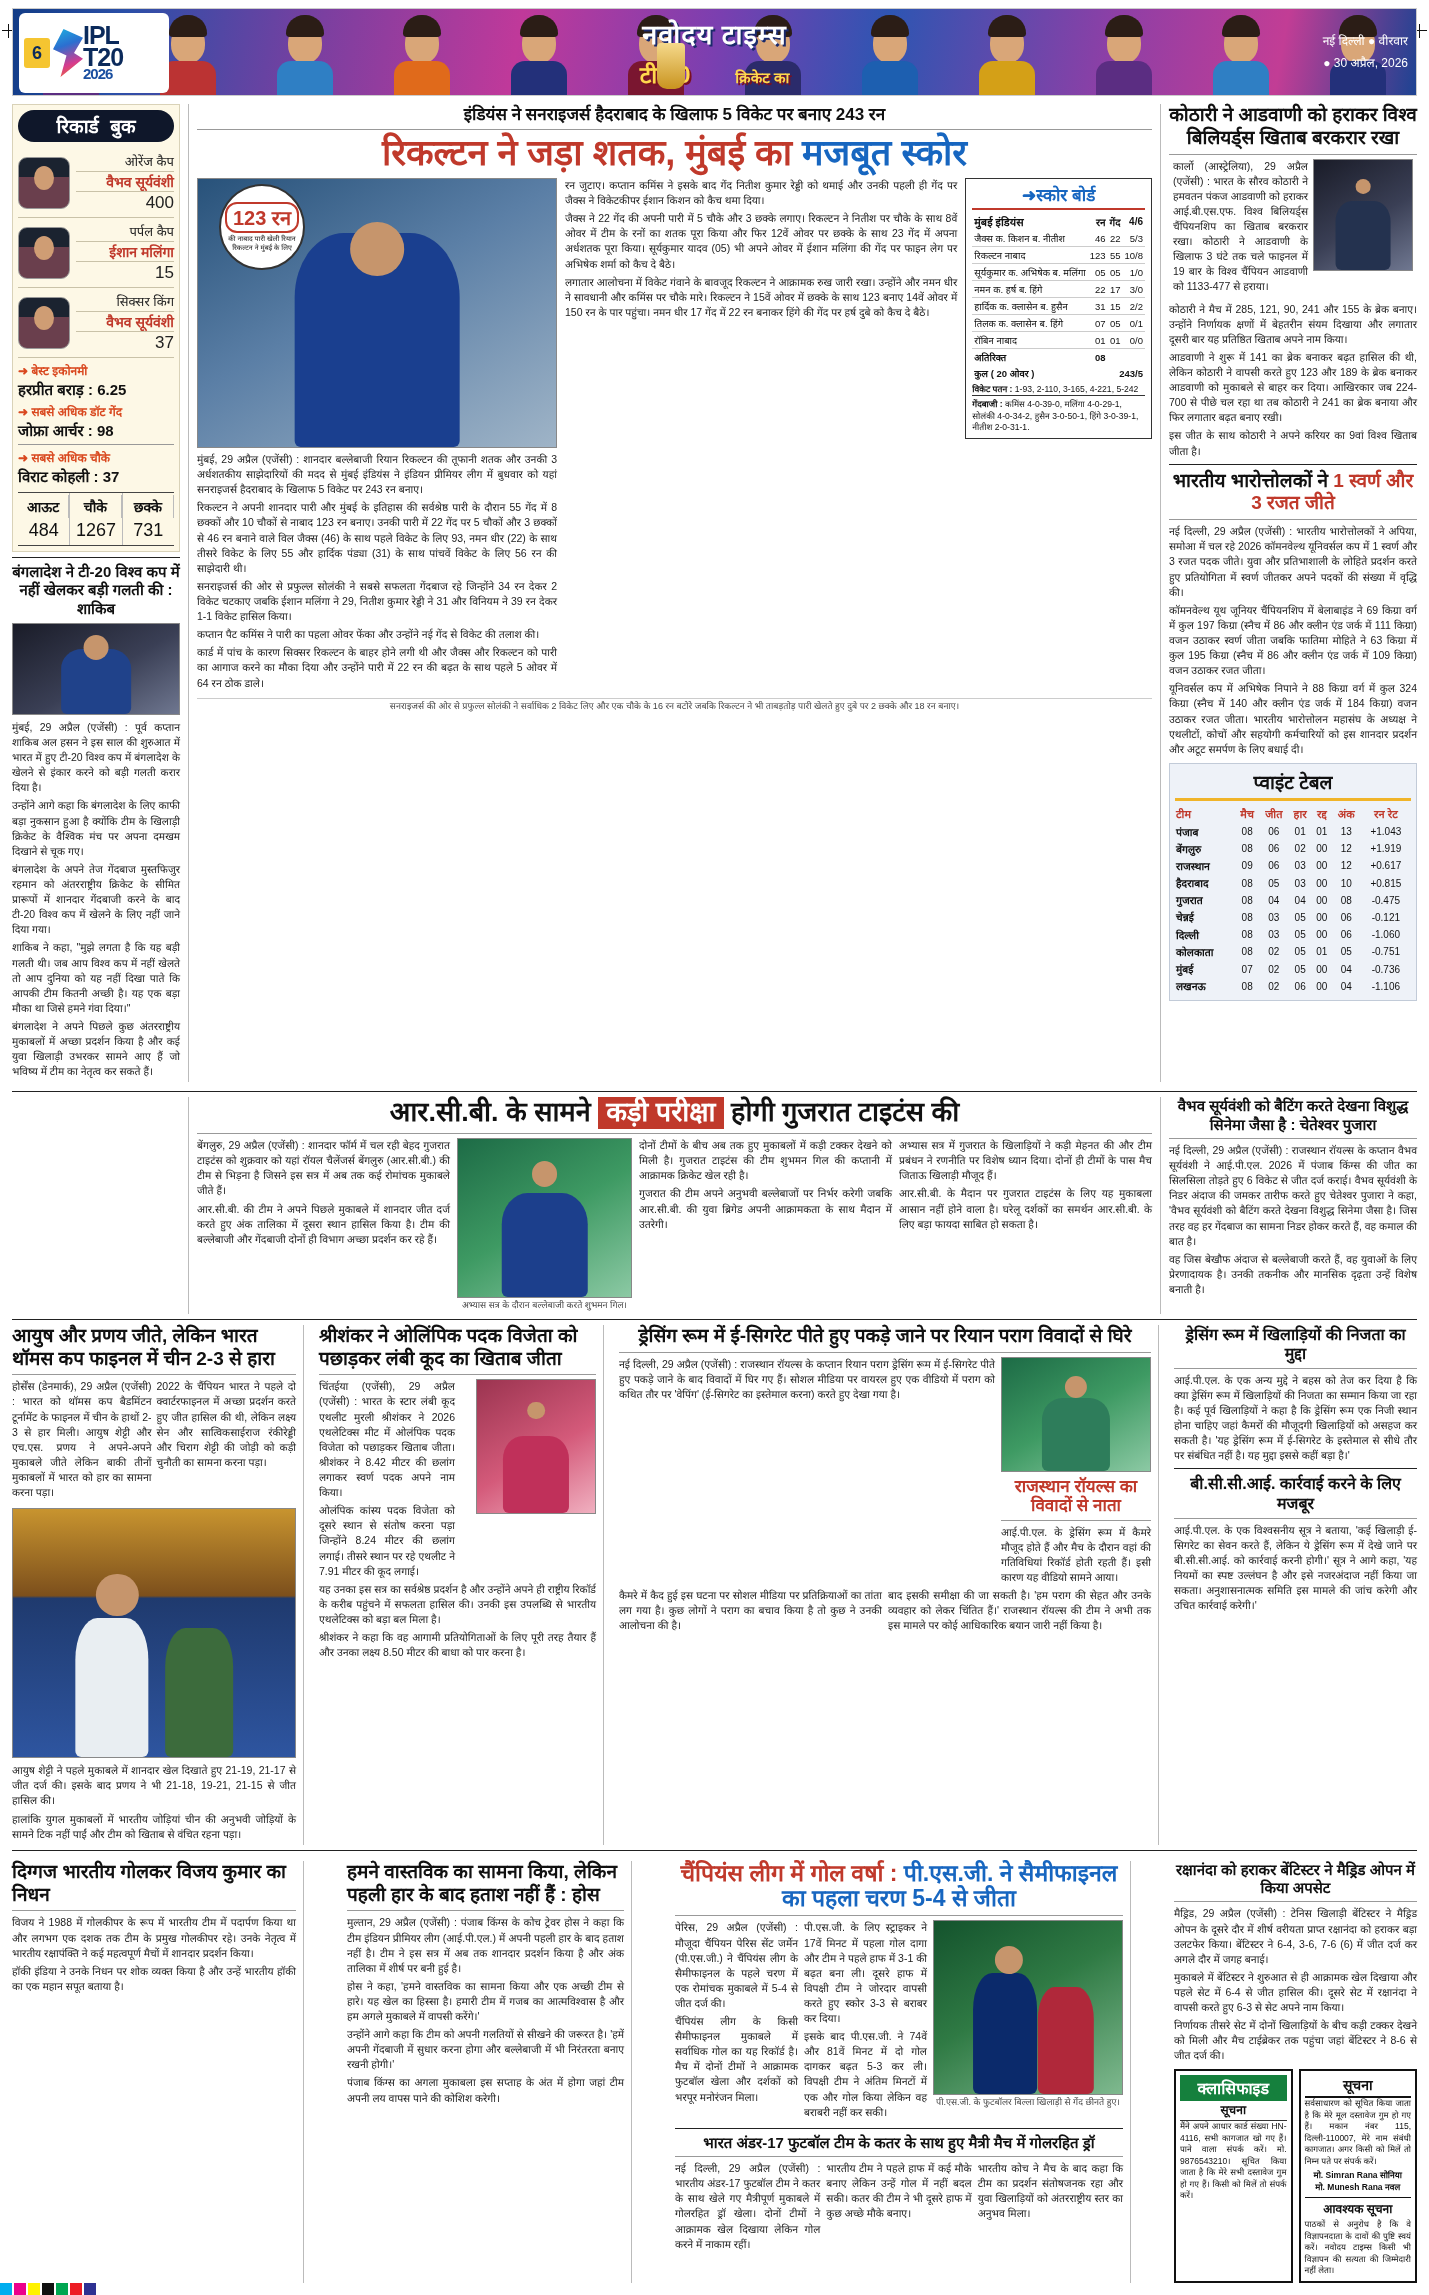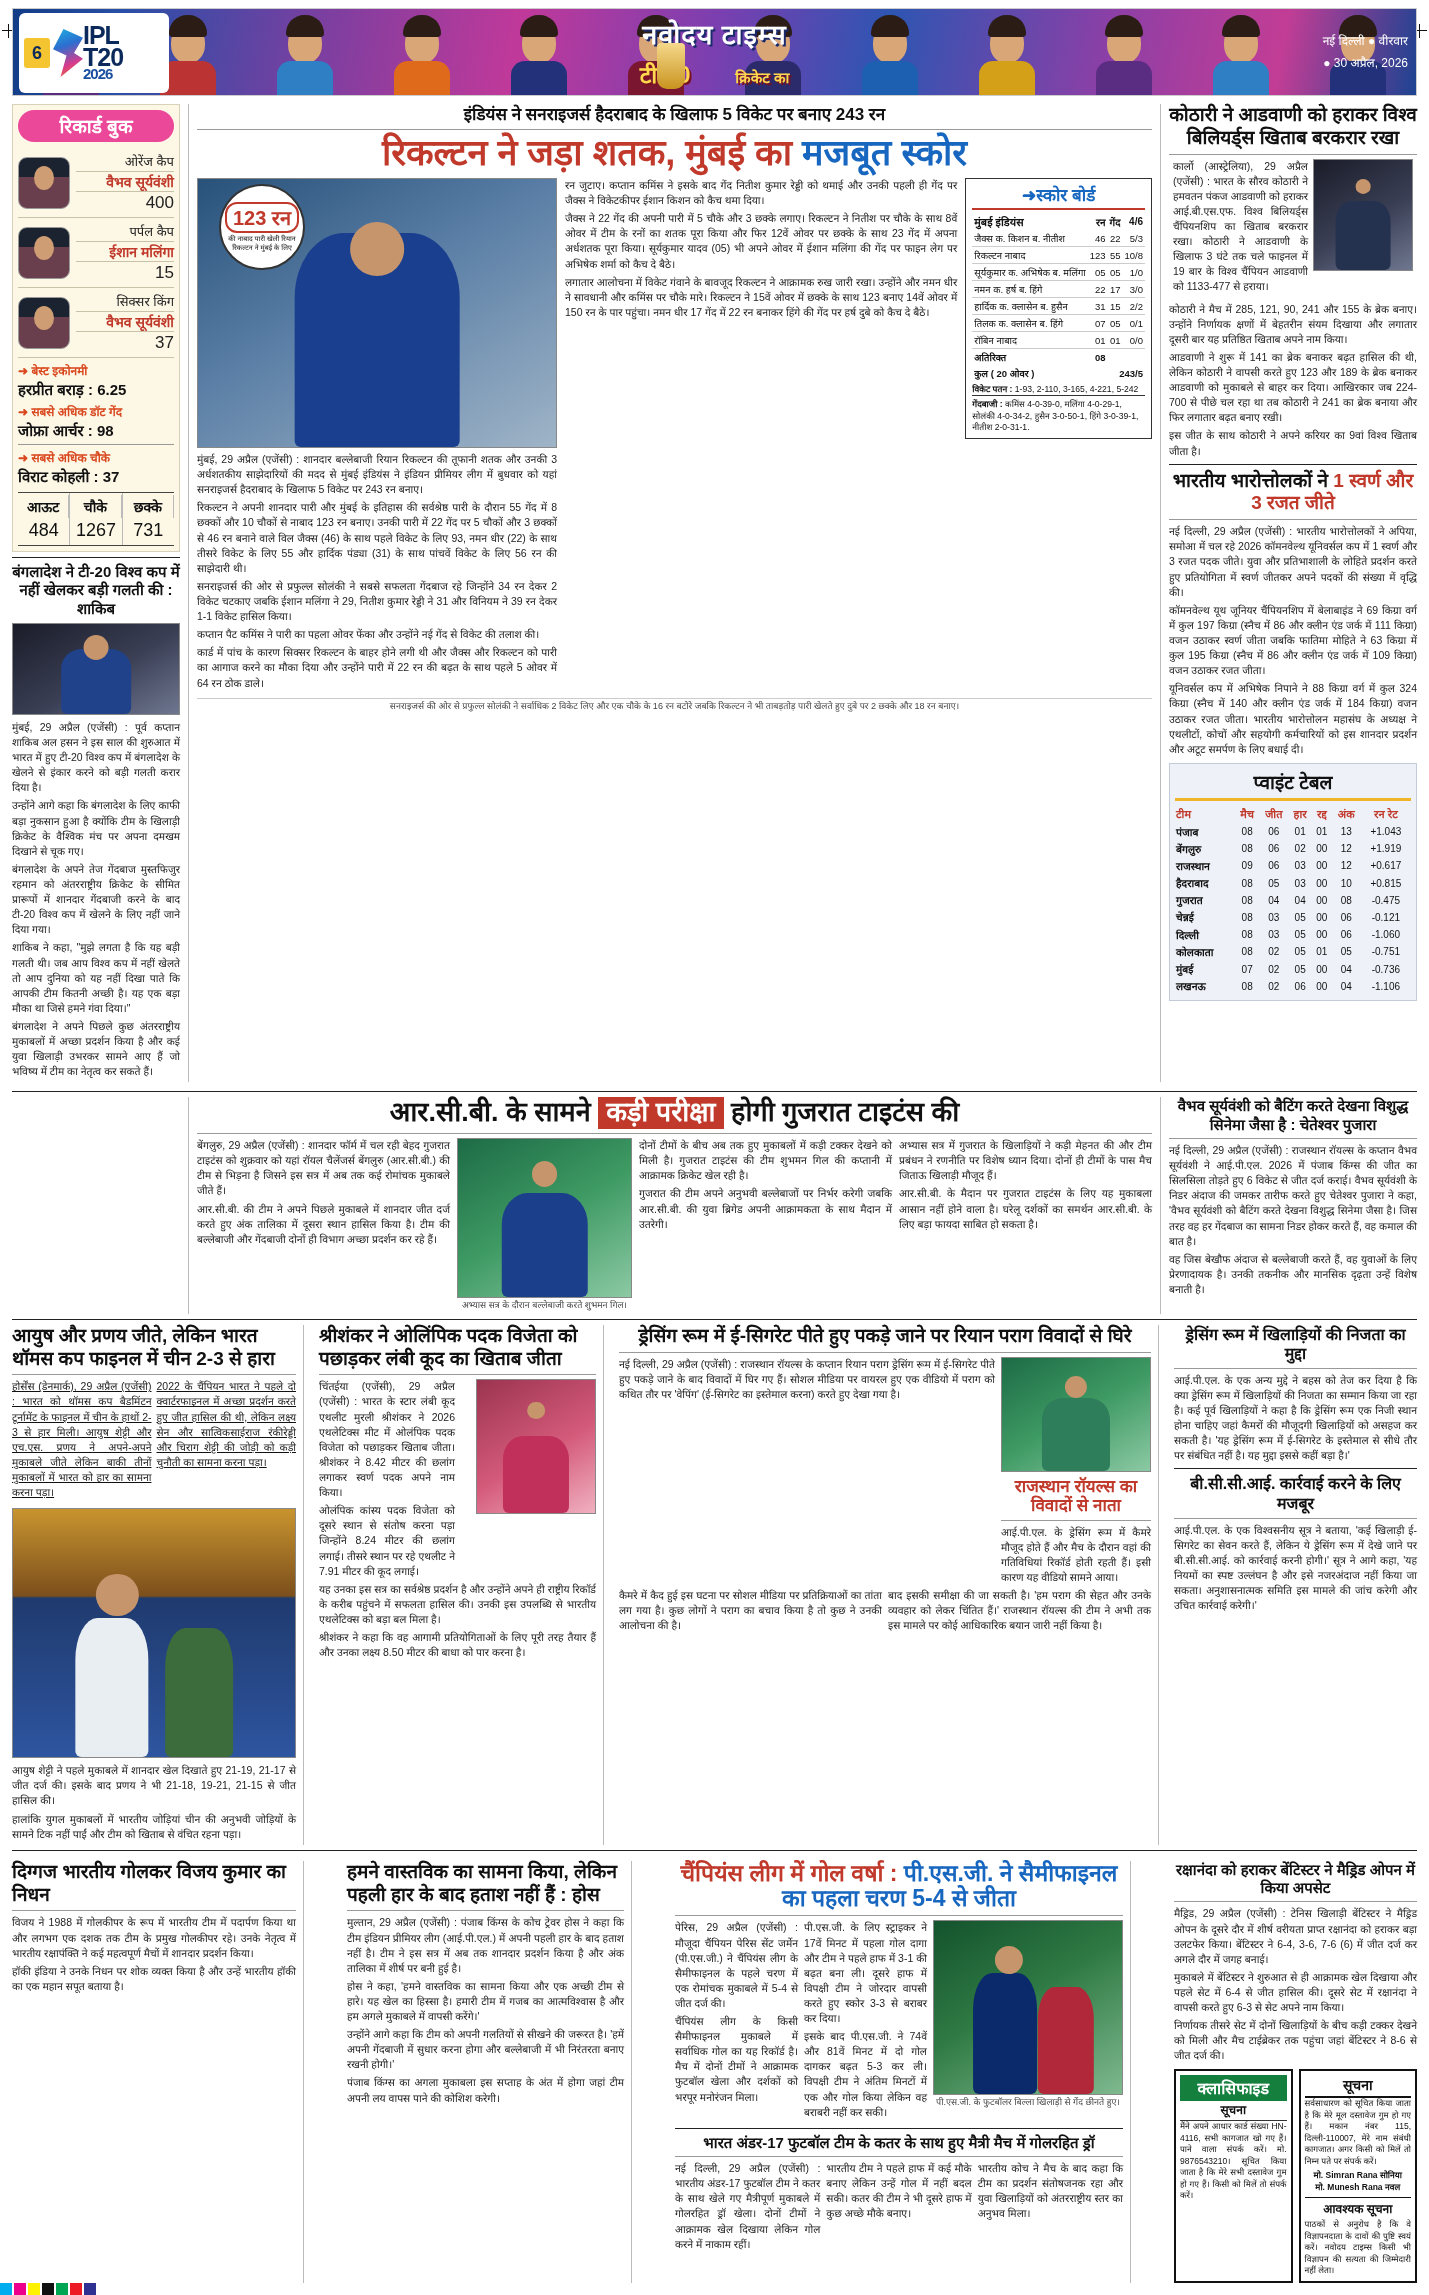--- a/index.html
+++ b/index.html
@@ -49,22 +49,22 @@
   .cols{display:flex;gap:8px;margin-top:8px;}
   .colL{width:168px;flex:0 0 168px;}
   .colC{flex:1;}
   .colR{width:248px;flex:0 0 248px;}
 
   .rule{border-top:1px solid #222;margin:5px 0;}
   .rule-thin{border-top:1px solid #999;margin:4px 0;}
 
   
   .recbook{background:#fdf8e6;border:1px solid #d9d2b8;padding:5px;}
-  .rb-title{background:#ec4899;color:#fff;font-weight:bold;font-size:19px;text-align:center;
-    border-radius:16px;padding:3px 0;margin-bottom:6px;}
+  .rb-title{background:#0f172a;color:#fff;font-weight:bold;font-size:19px;text-align:center;
+    border-radius:16px;padding:3px 0;margin-bottom:6px;font-family:Liberation Mono, monospace;}
   .rb-row{display:flex;gap:6px;align-items:center;padding:4px 0;border-bottom:1px solid #c9c2a8;}
   .rb-ph{width:52px;height:52px;border-radius:9px;flex:0 0 52px;
     background:linear-gradient(#1b2330 0 38%,#6a3f4d 38% 100%);border:1px solid #999;position:relative;}
   .rb-ph::after{content:"";position:absolute;left:50%;top:8px;transform:translateX(-50%);
     width:20px;height:24px;border-radius:50%;background:#cf9d74;}
   .rb-info{flex:1;text-align:right;}
   .rb-cap{font-size:13px;color:#222;}
   .rb-name{font-size:14px;font-weight:bold;color:#c0392b;border-top:1px solid #c9c2a8;
     border-bottom:1px solid #c9c2a8;margin:1px 0;}
   .rb-val{font-size:17px;color:#222;}
@@ -594,21 +594,21 @@
     </div>
   </div>
 
   <div class="rule"></div>
 
   <div class="cols" style="margin-top:2px;">
 
     <div style="width:292px;flex:0 0 292px;padding-right:7px;border-right:1px solid #bbb;">
       <div class="hl-md">आयुष और प्रणय जीते, लेकिन भारत थॉमस कप फाइनल में चीन 2-3 से हारा</div>
       <div class="rule-thin"></div>
-      <div style="display:flex;gap:5px;text-decoration:underline;">
+      <div style="display:flex;gap:5px;">
         <div class="body" style="flex:1;">
           <p>होर्सेंस (डेनमार्क), 29 अप्रैल (एजेंसी) : भारत को थॉमस कप बैडमिंटन टूर्नामेंट के फाइनल में चीन के हाथों 2-3 से हार मिली। आयुष शेट्टी और एच.एस. प्रणय ने अपने-अपने मुकाबले जीते लेकिन बाकी तीनों मुकाबलों में भारत को हार का सामना करना पड़ा।</p>
         </div>
         <div class="body" style="flex:1;">
           <p>2022 के चैंपियन भारत ने पहले दो क्वार्टरफाइनल में अच्छा प्रदर्शन करते हुए जीत हासिल की थी, लेकिन लक्ष्य सेन और सात्विकसाईराज रंकीरेड्डी और चिराग शेट्टी की जोड़ी को कड़ी चुनौती का सामना करना पड़ा।</p>
         </div>
       </div>
       <div class="photo crowd" style="height:250px;margin:5px 0;">
         <div class="person" style="background:#e9eef2;width:26%;height:56%;left:35%;"></div>
         <div class="person" style="background:#3c6b3c;width:24%;height:52%;left:66%;"></div>

